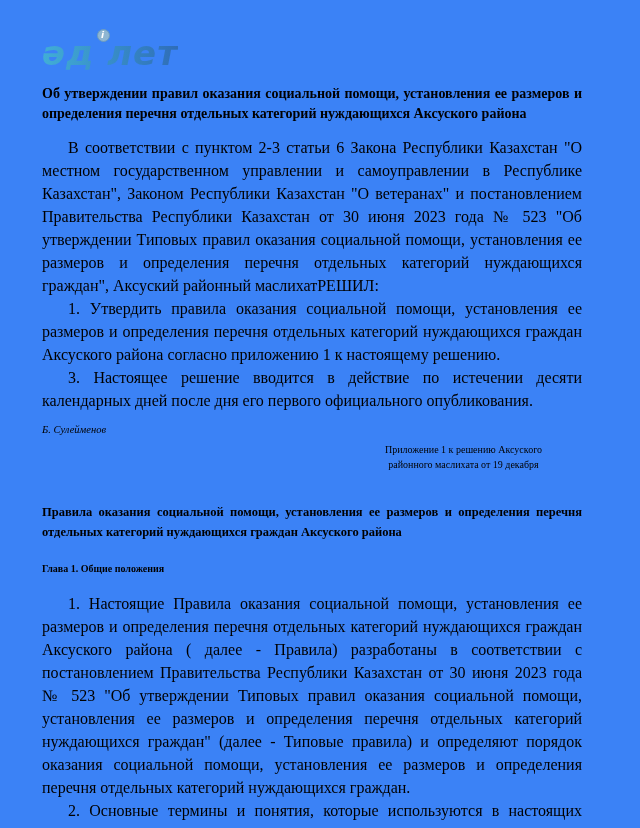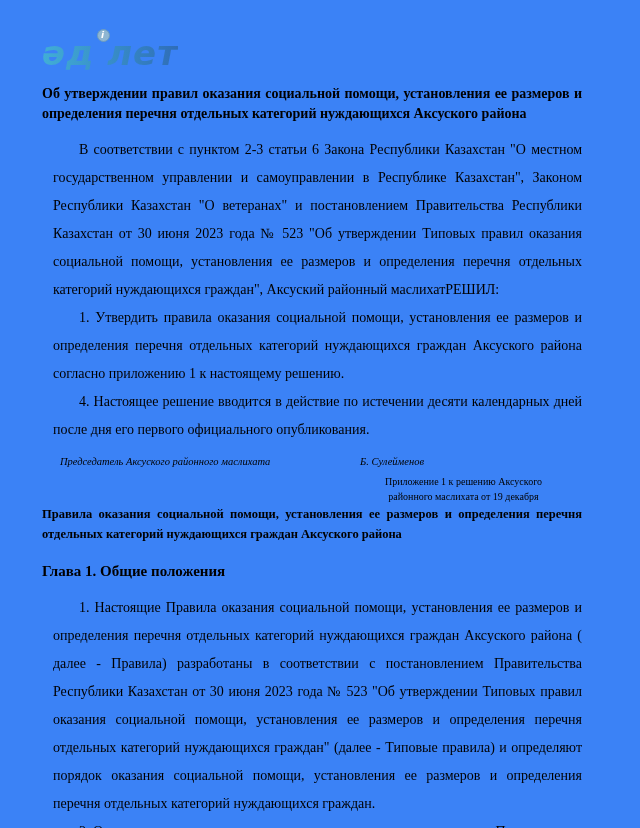--- a/index.html
+++ b/index.html
@@ -73,24 +73,23 @@
     text-align: justify;
     margin-bottom: 12px;
   }
   .meta {
     font-size: 12.5px;
     line-height: 20px;
     text-align: justify;
     margin-bottom: 8px;
   }
   .para {
-    font-size: 14px;
-    line-height: 28px;
+    font-size: 16px;
+    line-height: 23px;
     text-align: justify;
-    margin-left: 11px;
   }
   .indent { text-indent: 26px; }
 
   .sig-row {
     display: flex;
     align-items: baseline;
     margin-top: 10px;
     font-size: 10.5px;
     line-height: 15px;
   }
@@ -108,24 +107,24 @@
     text-align: center;
     font-size: 10px;
     line-height: 15px;
   }
 
   .rules-title {
     font-size: 12.5px;
     font-weight: 700;
     line-height: 20px;
     text-align: justify;
-    margin-top: 0;
+    margin-top: 30px;
   }
   .chapter {
-    font-size: 15px;
+    font-size: 10px;
     font-weight: 700;
     line-height: 20px;
     margin-top: 17px;
     margin-bottom: 13px;
   }
 </style>
 </head>
 <body>
 
 <div class="page">
@@ -136,25 +135,24 @@
   </div>
 
   
   <div class="doc-title">Об утверждении правил оказания социальной помощи, установления ее размеров и определения перечня отдельных категорий нуждающихся Аксуского района</div>
 
   
 
   
   <p class="para indent">В соответствии с пунктом 2-3 статьи 6 Закона Республики Казахстан "О местном государственном управлении и самоуправлении в Республике Казахстан", Законом Республики Казахстан "О ветеранах" и постановлением Правительства Республики Казахстан от 30 июня 2023 года № 523 "Об утверждении Типовых правил оказания социальной помощи, установления ее размеров и определения перечня отдельных категорий нуждающихся граждан", Аксуский районный маслихатРЕШИЛ:</p>
   <p class="para indent">1. Утвердить правила оказания социальной помощи, установления ее размеров и определения перечня отдельных категорий нуждающихся граждан Аксуского района согласно приложению 1 к настоящему решению.</p>
-  <p class="para indent">4. Настоящее решение вводится в действие по истечении десяти календарных дней после дня его первого официального опубликования.</p>
+  <p class="para indent">3. Настоящее решение вводится в действие по истечении десяти календарных дней после дня его первого официального опубликования.</p>
 
   
   <div class="sig-row">
-    <span class="sig-pos">Председатель Аксуского районного маслихата</span>
     <span class="sig-name">Б. Сулейменов</span>
   </div>
 
   
   <div class="annex">
     <div>Приложение 1 к решению Аксуского</div>
     <div>районного маслихата от 19 декабря</div>
   </div>
 
   

